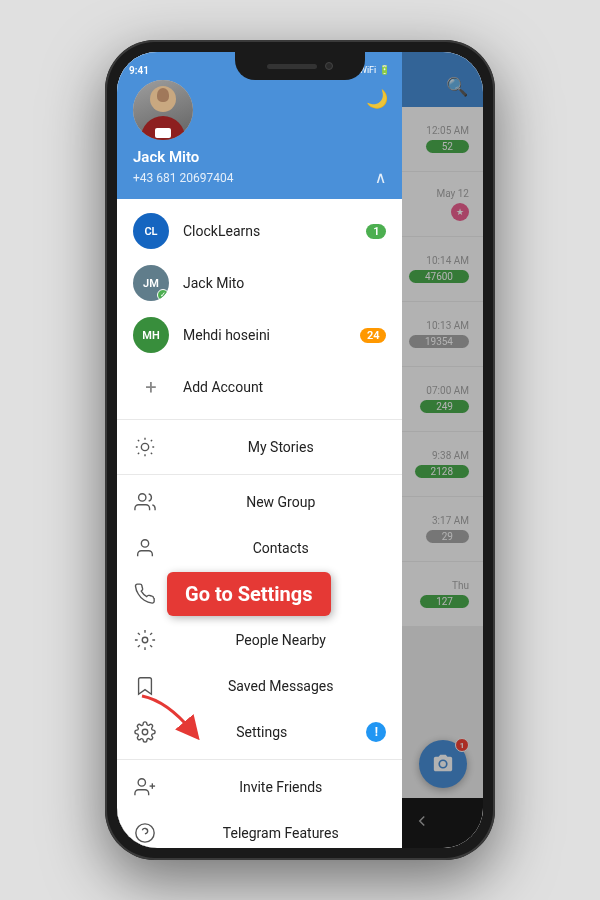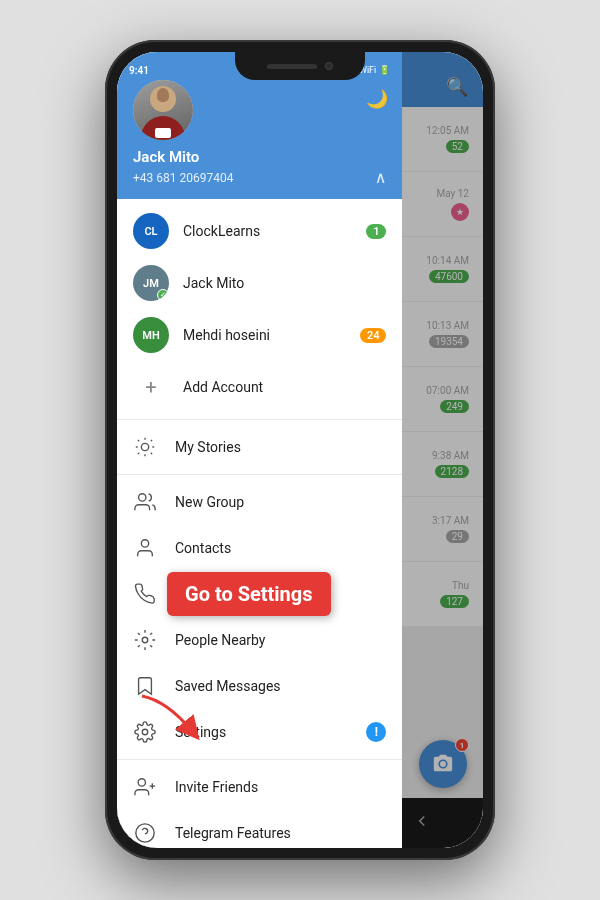--- a/index.html
+++ b/index.html
@@ -251,20 +251,21 @@
       padding: 4px 0;
     }
 
     .menu-item {
       display: flex;
       align-items: center;
       padding: 11px 16px;
       gap: 18px;
       cursor: pointer;
       position: relative;
+      text-align: center;
     }
 
     .menu-icon {
       width: 24px;
       height: 24px;
       display: flex;
       align-items: center;
       justify-content: center;
       flex-shrink: 0;
     }
@@ -385,21 +386,21 @@
       font-size: 13px;
       font-weight: 600;
       color: #fff;
     }
 
     .chat-info { flex: 1; min-width: 0; }
     .chat-name { font-size: 13px; font-weight: 600; color: #111; }
     .chat-preview { font-size: 11px; color: #888; white-space: nowrap; overflow: hidden; text-overflow: ellipsis; }
     .chat-meta { display: flex; flex-direction: column; align-items: flex-end; gap: 4px; }
     .chat-time { font-size: 10px; color: #aaa; }
-    .chat-badge { background: #aaa; color: #fff; border-radius: 10px; padding: 1px 6px; font-size: 10px; }
+    .chat-badge { background: #aaa; color: #fff; border-radius: 10px; padding: 1px 16px; font-size: 10px; }
     .chat-badge.green { background: #4caf50; }
 
     
     .av-blue { background: #1565c0; }
     .av-teal { background: #00897b; }
     .av-green { background: #388e3c; }
     .av-orange { background: #e65100; }
     .av-purple { background: #6a1b9a; }
 
     

